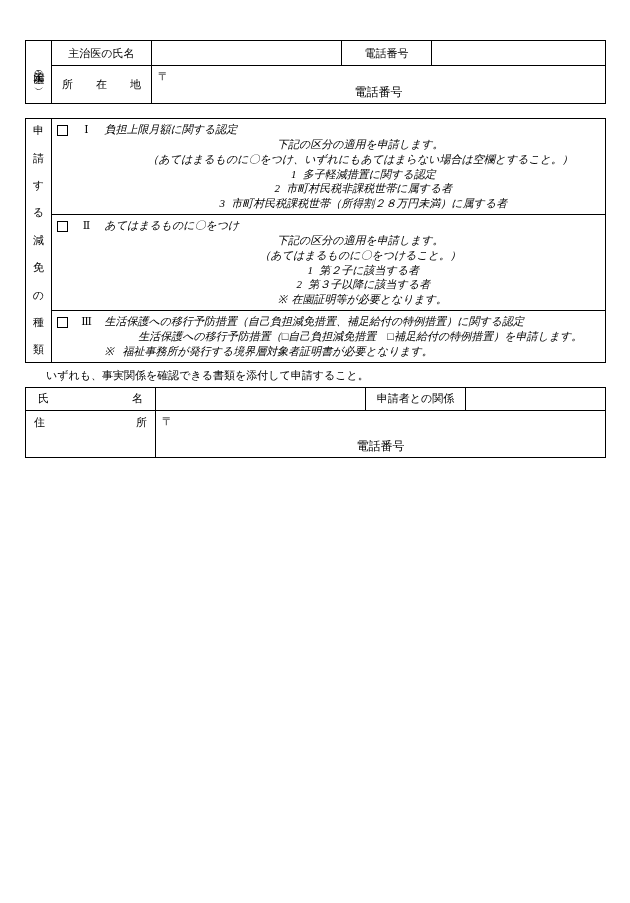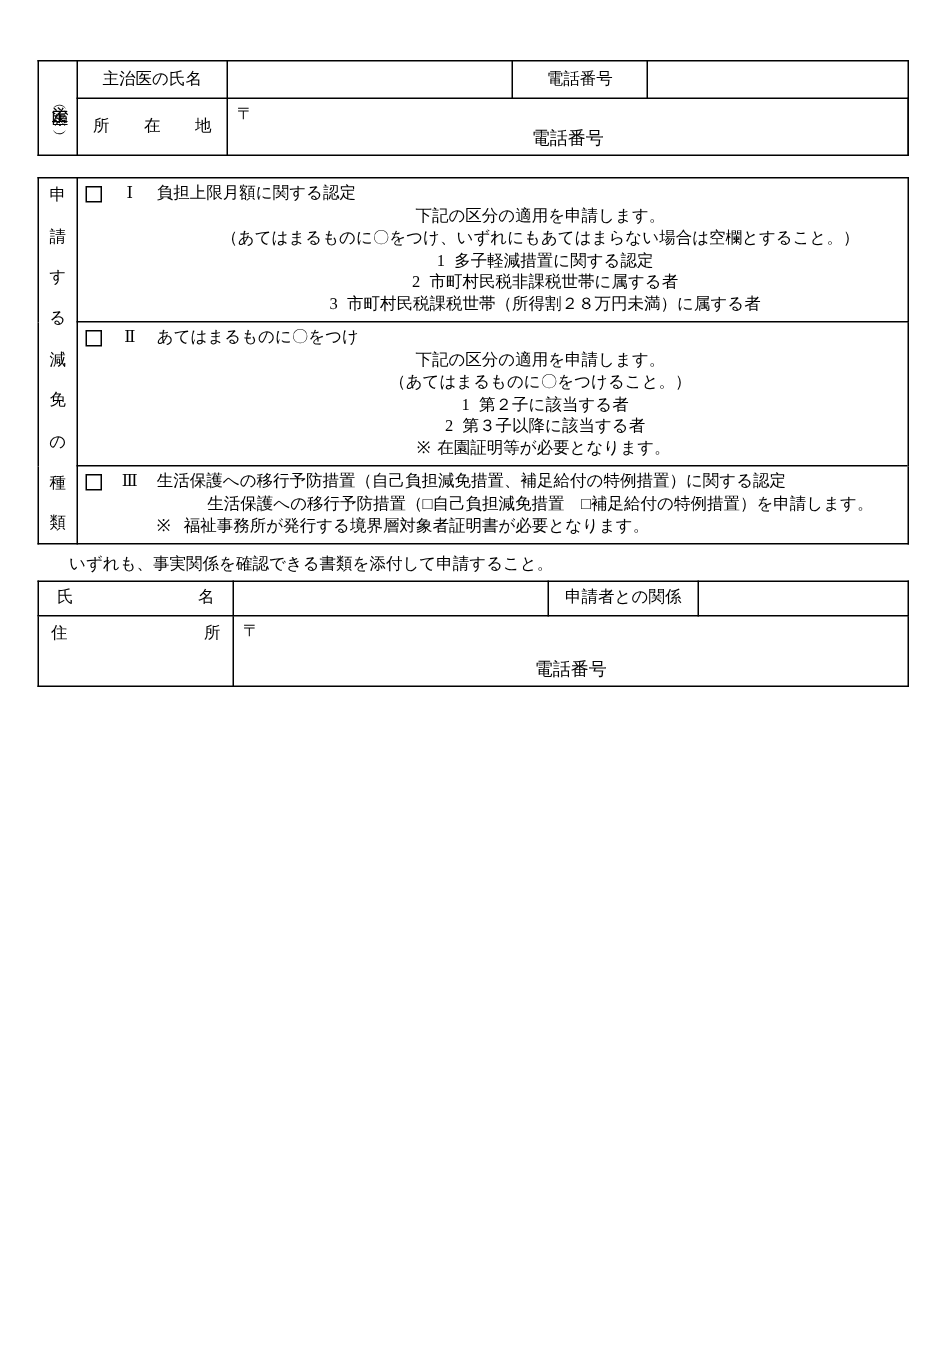--- a/index.html
+++ b/index.html
@@ -119,21 +119,21 @@
   .chkbox {
     display: inline-block;
     width: 9px;
     height: 9px;
     border: 1px solid #000;
     vertical-align: middle;
   }
   .sec-row td { border-bottom: none; border-top: none; }
   .sec-first td { border-top: 1px solid #000; }
   .sec-last td { border-bottom: 1px solid #000; }
-  .line { margin: 0; padding: 0; }
+  .line { margin: 0; padding: 0; font-style: italic; }
   .sub { margin-left: 16px; text-align: center; }
   .sub-num { display: inline-block; width: 18px; }
 
   .between-note {
     font-size: 11px;
     margin: 5px 0 4px 21px;
   }
 
   
   .sub-table td { height: 22px; }

